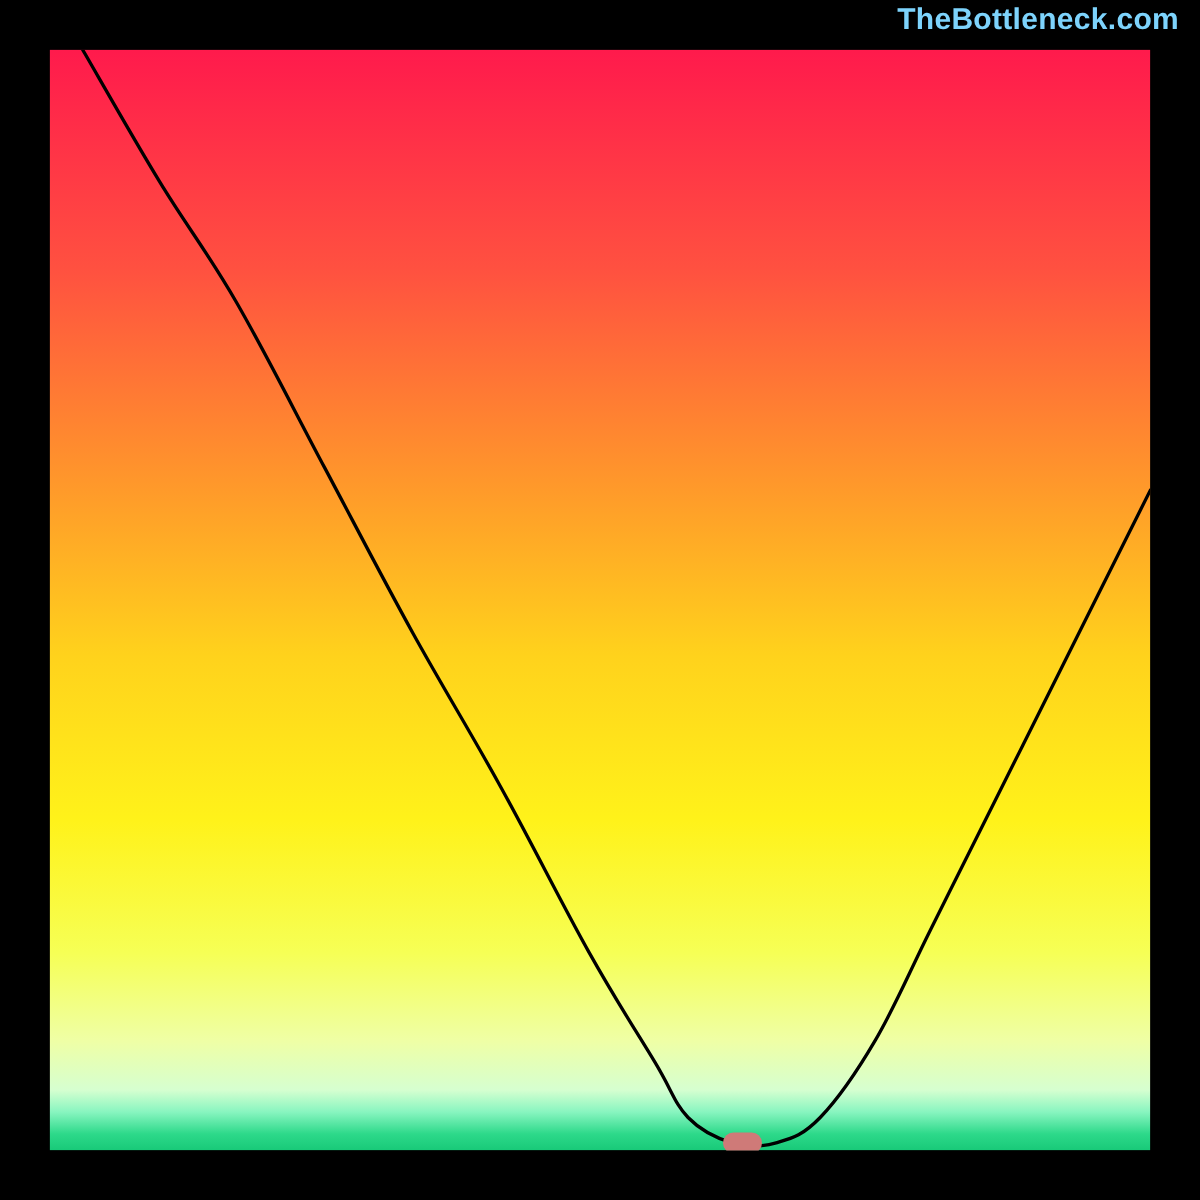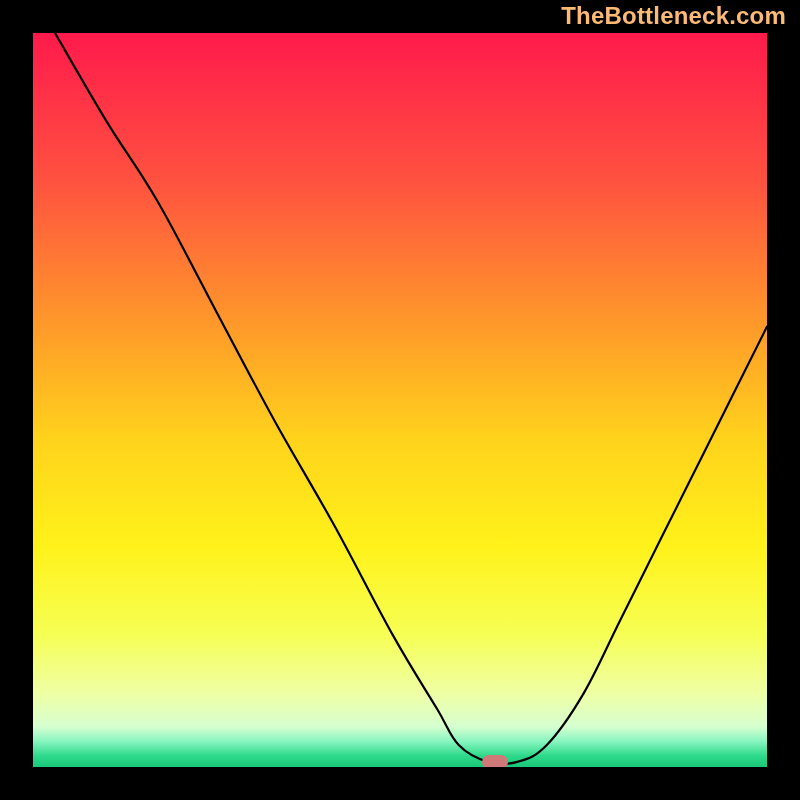--- a/index.html
+++ b/index.html
@@ -16,23 +16,23 @@
     top: 0;
     width: 800px;
     height: 800px;
     background: #000;
   }
   .watermark {
     position: absolute;
     top: 2px;
     right: 14px;
     font-family: Arial, Helvetica, sans-serif;
-    font-size: 24px;
+    font-size: 20px;
     font-weight: 600;
-    color: #fdba74;
+    color: #7dd3fc;
     letter-spacing: 0.2px;
   }
   .plot {
     position: absolute;
     left: 33px;
     top: 33px;
     width: 734px;
     height: 734px;
     overflow: hidden;
   }

